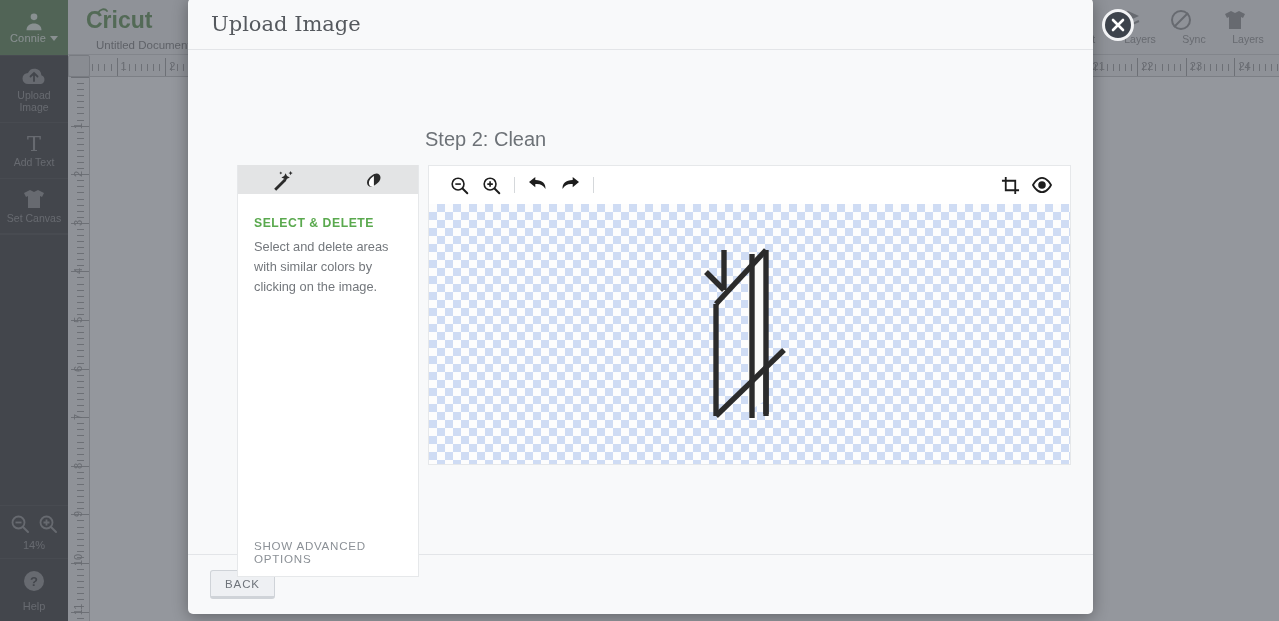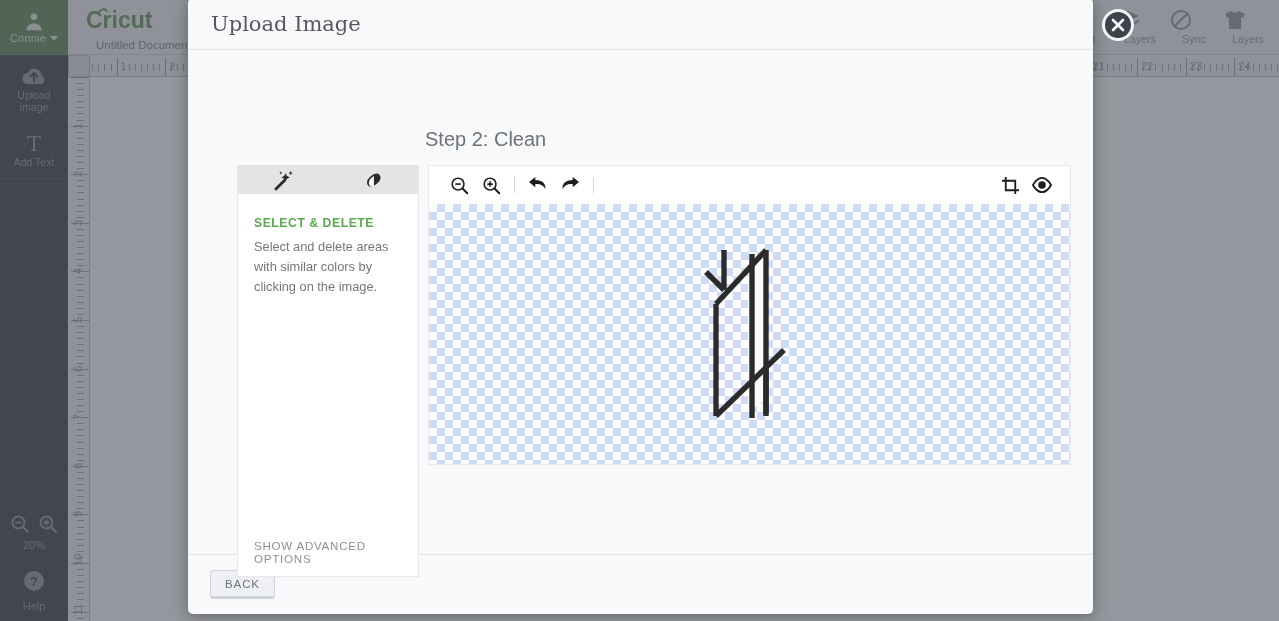--- a/index.html
+++ b/index.html
@@ -219,37 +219,43 @@
       <span class="rail-lbl">Upload Image</span>
     </div>
 
     <div class="rail-item">
       <svg class="rail-ic" width="22" height="22" viewBox="0 0 22 22">
         <text x="11" y="19" font-family="DejaVu Serif, serif" font-size="21" fill="#9b9b9b" text-anchor="middle">T</text>
       </svg>
       <span class="rail-lbl">Add Text</span>
     </div>
 
+    <div class="rail-item">
+      <svg class="rail-ic" width="24" height="22" viewBox="0 0 24 22">
+        <path d="M8 2l4 2 4-2 6 3-2 4-2-1v12H6V8L4 9 2 5z" fill="#9b9b9b"></path>
+      </svg>
+      <span class="rail-lbl">Set Canvas</span>
+    </div>
 
     <div class="rail-item" style="border-bottom:1px solid #585858;height:0;padding:0;"></div>
 
     <div id="zoom-block">
       <div id="zoom-icons">
         <svg width="20" height="20" viewBox="0 0 20 20">
           <circle cx="8.5" cy="8.5" r="6" fill="none" stroke="#9b9b9b" stroke-width="1.8"></circle>
           <path d="M13 13l5 5" stroke="#9b9b9b" stroke-width="2" stroke-linecap="round"></path>
           <path d="M5.5 8.5h6" stroke="#9b9b9b" stroke-width="1.8"></path>
         </svg>
         <svg width="20" height="20" viewBox="0 0 20 20">
           <circle cx="8.5" cy="8.5" r="6" fill="none" stroke="#9b9b9b" stroke-width="1.8"></circle>
           <path d="M13 13l5 5" stroke="#9b9b9b" stroke-width="2" stroke-linecap="round"></path>
           <path d="M5.5 8.5h6M8.5 5.5v6" stroke="#9b9b9b" stroke-width="1.8"></path>
         </svg>
       </div>
-      <div id="zoom-pct">20%</div>
+      <div id="zoom-pct">14%</div>
     </div>
 
     <div id="help-block">
       <svg width="24" height="24" viewBox="0 0 24 24">
         <circle cx="12" cy="12" r="10" fill="#9b9b9b"></circle>
         <text x="12" y="17" font-family="Liberation Sans, sans-serif" font-size="13" fill="#4c4c4c" text-anchor="middle" font-weight="bold">?</text>
       </svg>
       <div id="help-label">Help</div>
     </div>
   </div>

